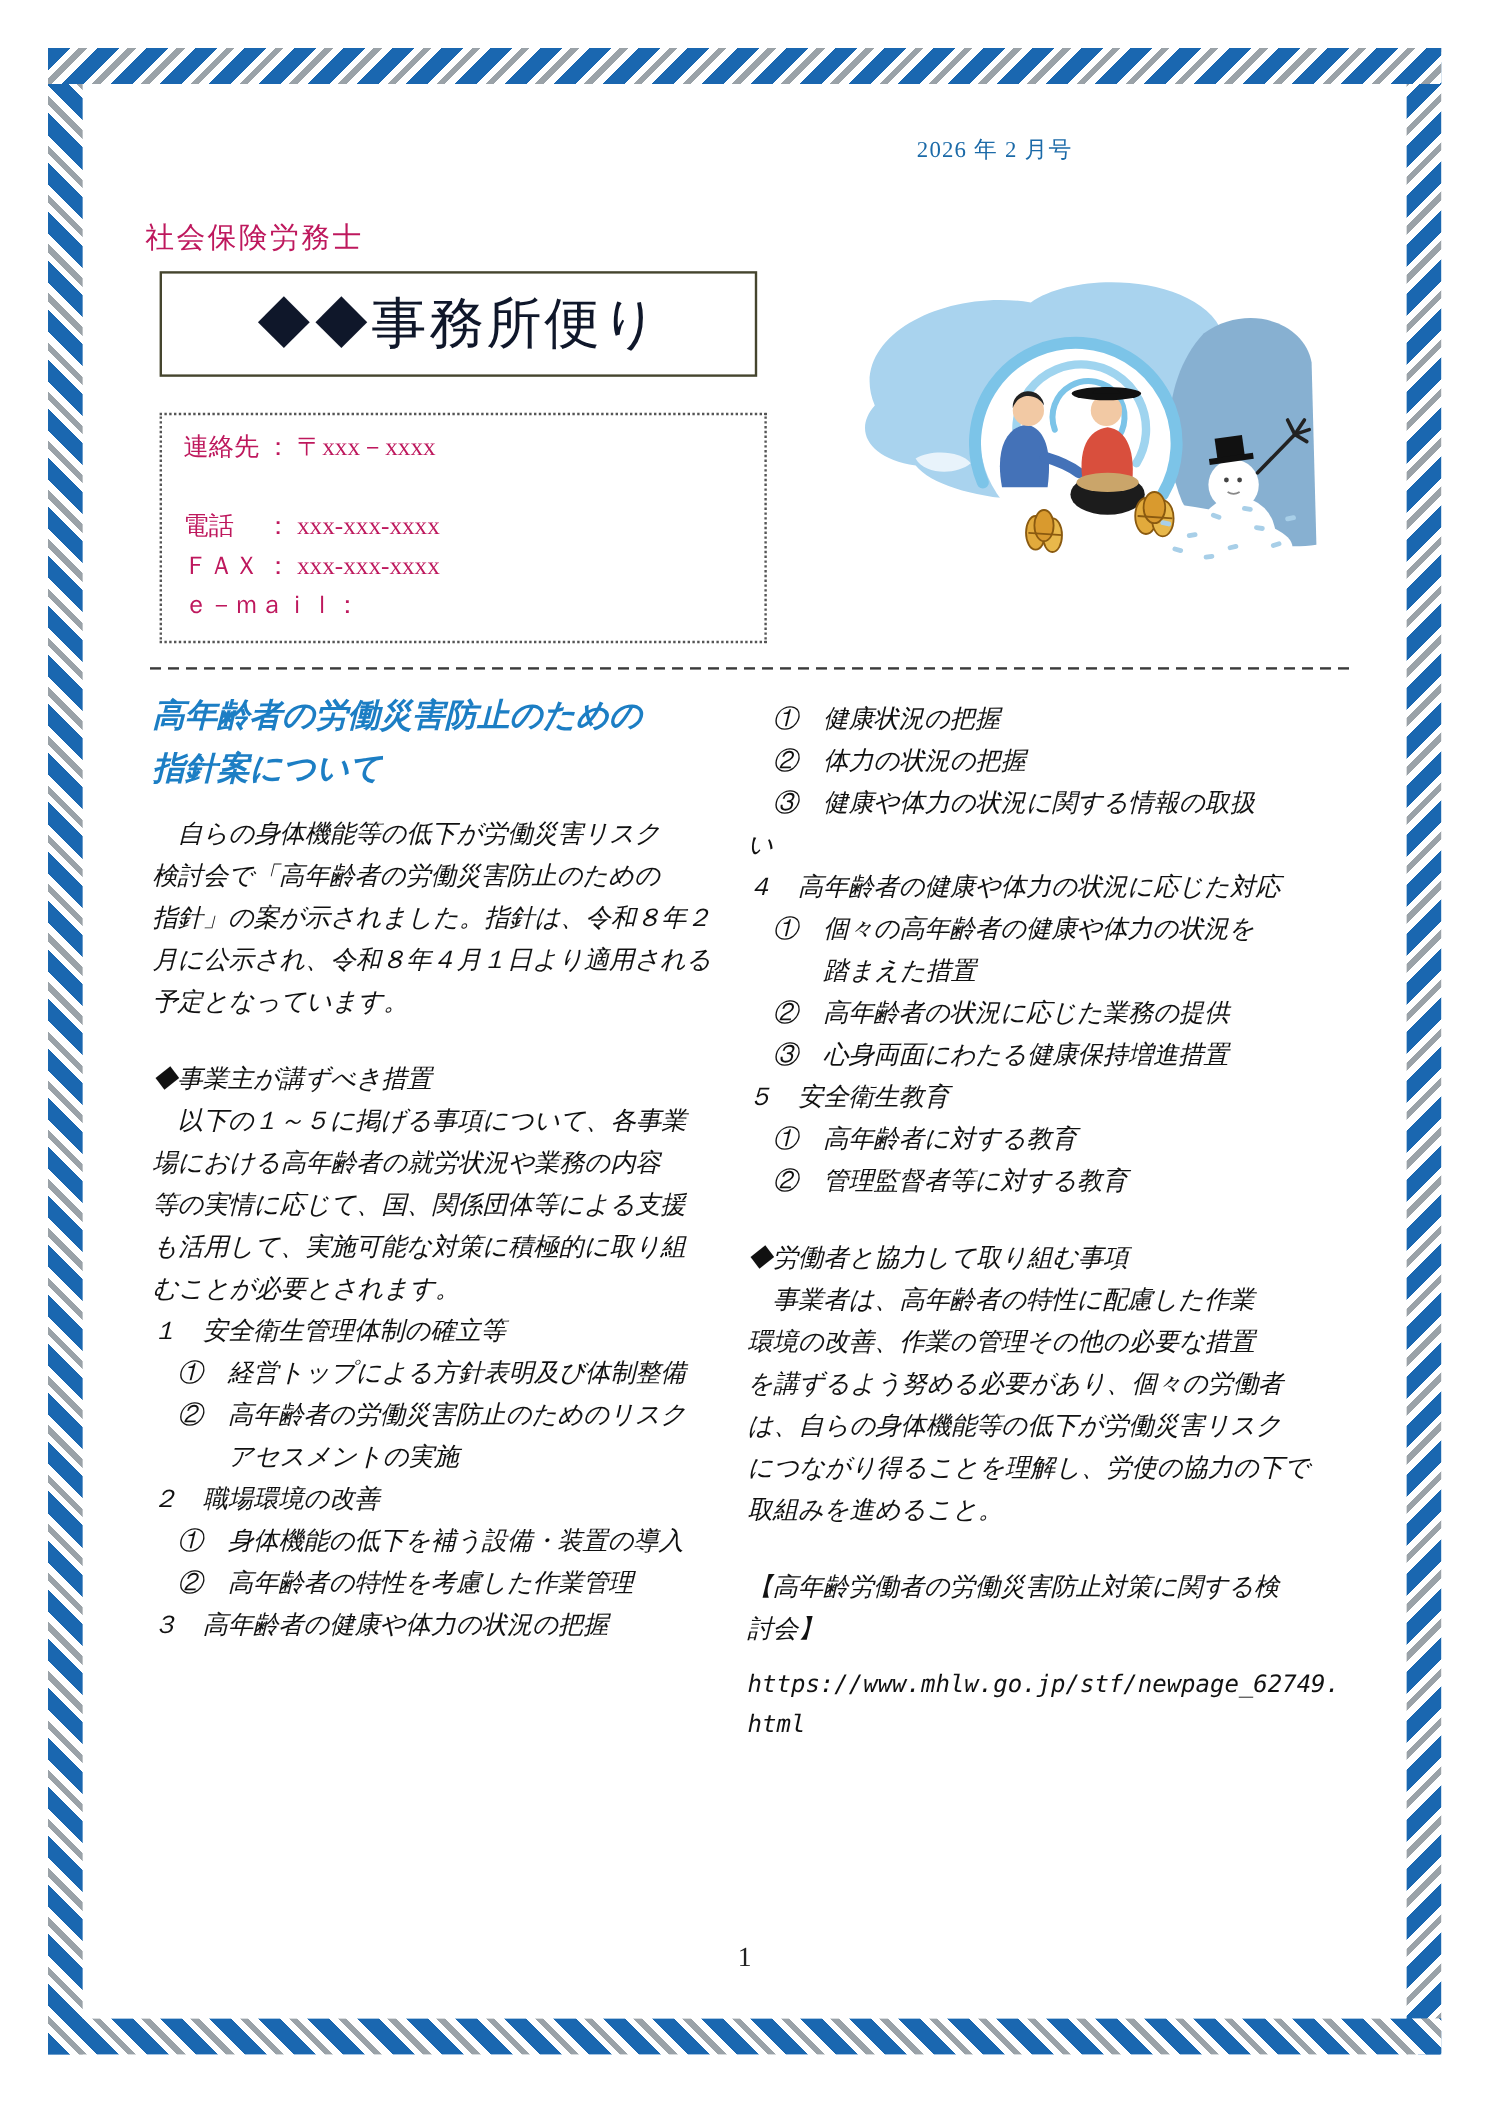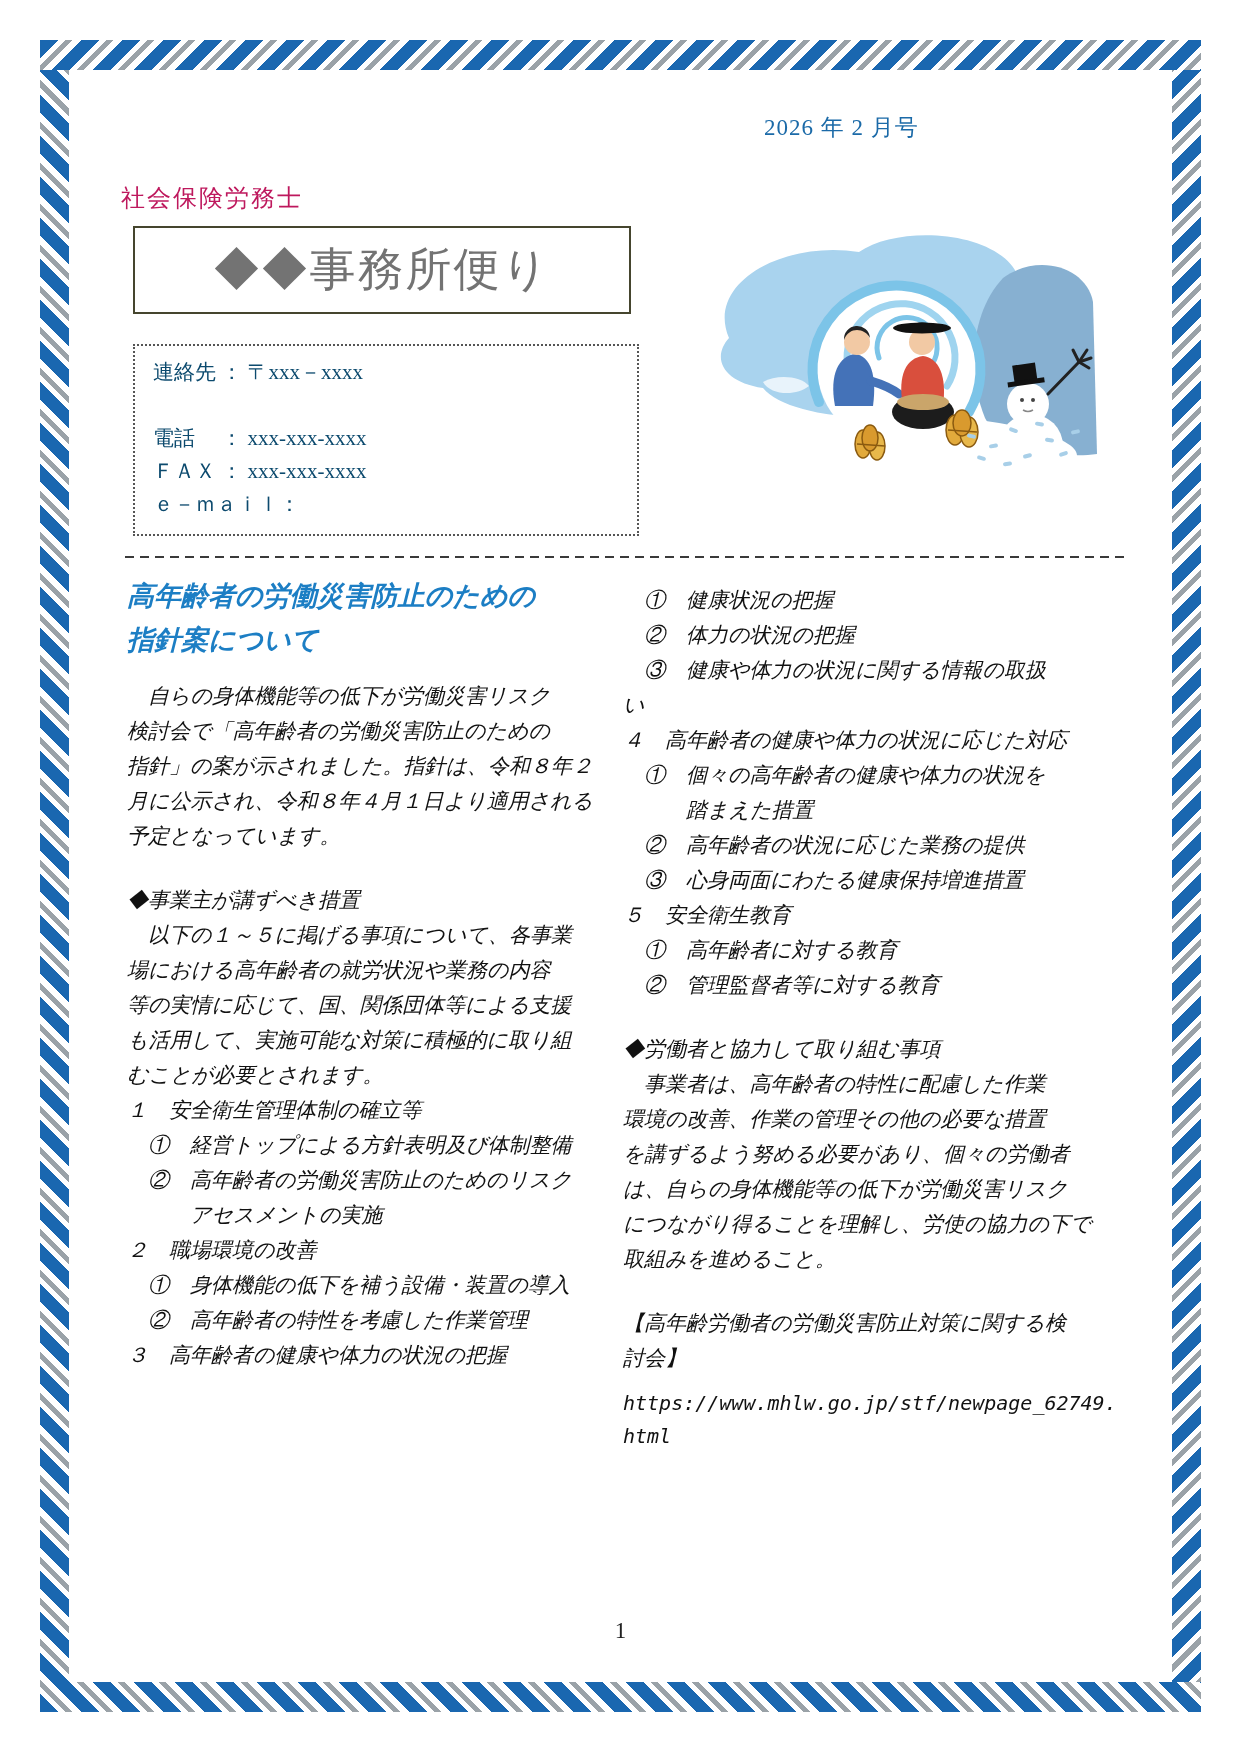--- a/index.html
+++ b/index.html
@@ -14,34 +14,34 @@
     background:repeating-linear-gradient(135deg,#1a67b0 0 13px,#ffffff 13px 18px,#9aa2a8 18px 23px,#ffffff 23px 29px);}
   .band-bottom{left:0;bottom:0;width:100%;height:30px;
     background:repeating-linear-gradient(45deg,#1a67b0 0 13px,#ffffff 13px 18px,#9aa2a8 18px 23px,#ffffff 23px 29px);}
   .band-left{left:0;top:0;height:100%;width:29px;
     background:repeating-linear-gradient(45deg,#1a67b0 0 13px,#ffffff 13px 18px,#9aa2a8 18px 23px,#ffffff 23px 29px);}
   .band-right{right:0;top:0;height:100%;width:29px;
     background:repeating-linear-gradient(135deg,#1a67b0 0 13px,#ffffff 13px 18px,#9aa2a8 18px 23px,#ffffff 23px 29px);}
   .page{position:absolute;left:29px;top:30px;width:1103px;height:1612px;background:#ffffff;}
 
   .issue-date{position:absolute;left:695px;top:42px;color:#1b6aa8;
-    font-family:"Liberation Serif",serif;font-size:23px;letter-spacing:1px;}
+    font-family:"Liberation Serif",serif;font-size:19px;letter-spacing:1px;}
   .office-label{position:absolute;left:52px;top:112px;color:#be185d;
     font-family:"Liberation Serif",serif;font-size:24px;letter-spacing:2px;}
 
   .title-box{position:absolute;left:64px;top:156px;width:498px;height:88px;
     border:2px solid #45452e;display:flex;align-items:center;justify-content:center;box-sizing:border-box;}
-  .title-box .title-text{color:#737373;font-family:"Liberation Serif",serif;
+  .title-box .title-text{color:#0f172a;font-family:"Liberation Serif",serif;
     font-size:46px;letter-spacing:2px;white-space:nowrap;}
 
   .illustration{position:absolute;left:598px;top:146px;width:432px;height:260px;}
 
   .contact-box{position:absolute;left:64px;top:274px;width:506px;height:192px;
     border:2px dotted #555;box-sizing:border-box;padding:10px 8px 0 18px;
-    font-family:"Liberation Serif",serif;font-size:21px;line-height:33px;white-space:pre-line;color:#0c4a6e;}
+    font-family:"Liberation Serif",serif;font-size:21px;line-height:33px;white-space:pre-line;color:#be185d;}
 
   .divider{position:absolute;left:56px;top:486px;width:1004px;height:2px;
     background:repeating-linear-gradient(90deg,#3a3a3a 0 9px,transparent 9px 15px);}
 
   .columns{position:absolute;left:58px;top:504px;display:flex;gap:24px;align-items:flex-start;font-style:italic;}
   .col-left{width:472px;}
   .col-right{width:514px;padding-top:8px;}
   .article-title{color:#1c7ec4;font-weight:bold;font-size:27px;line-height:44px;
     white-space:pre-line;margin:0 0 16px 0;}
   .para{font-size:21px;line-height:35px;white-space:pre-line;margin:0 0 29px 0;}

